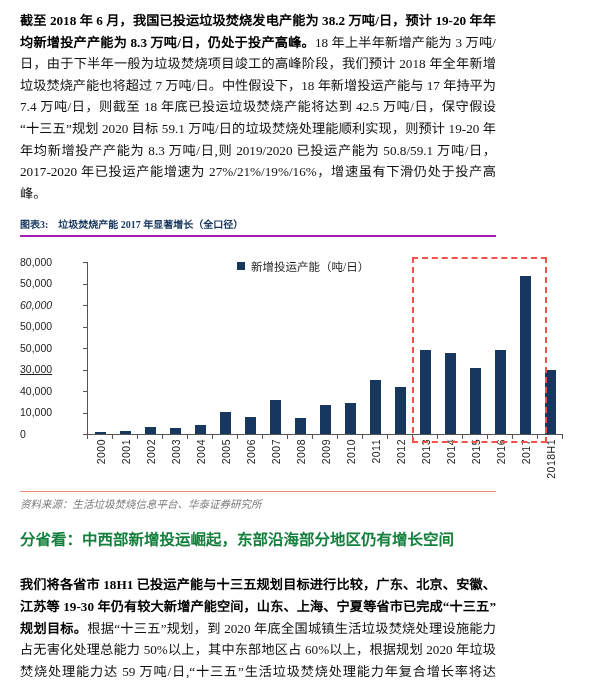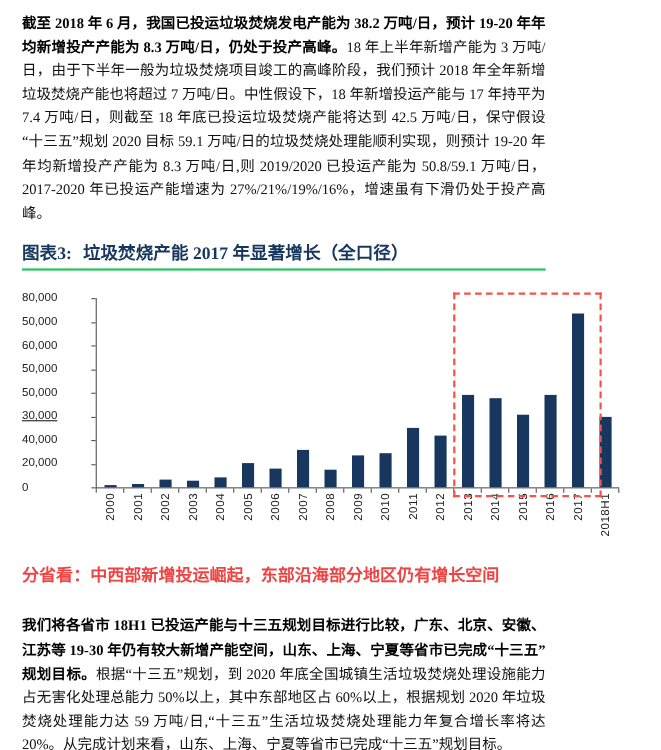--- a/index.html
+++ b/index.html
@@ -5,22 +5,22 @@
   html,body{margin:0;padding:0;background:#ffffff;}
   body{width:601px;height:682px;overflow:hidden;
        font-family:"Liberation Serif","DejaVu Serif",serif;color:#000;}
   .page{padding:10px 20px 0 20px;box-sizing:border-box;width:516px;}
 
   
   .para{margin:0;font-size:13.2px;line-height:21.6px;text-align:justify;color:#111;}
   .para .lead{font-weight:bold;color:#000;}
 
   
-  .fig-header{margin-top:12px;padding-bottom:4px;border-bottom:2px solid #22c55e;
-              font-size:16px;font-weight:bold;color:#17375e;}
+  .fig-header{margin-top:12px;padding-bottom:4px;border-bottom:2px solid #a21caf;
+              font-size:10px;font-weight:bold;color:#17375e;}
   .fig-header .fig-label{margin-right:10px;}
 
   
   .chart{position:relative;height:235px;margin-top:13px;
          font-family:"Liberation Sans","DejaVu Sans",sans-serif;}
   .plot{position:absolute;left:67px;top:12px;width:475px;height:172px;
         border-left:1px solid #545454;border-bottom:1px solid #545454;
         display:flex;align-items:flex-end;}
   .slot{position:relative;width:25px;height:100%;display:flex;
         align-items:flex-end;justify-content:center;}
@@ -38,52 +38,56 @@
   .legend-swatch{width:8px;height:8px;background:#17375e;margin-right:6px;flex:none;}
   .legend-label{font-size:11.5px;color:#1a1a1a;}
   .highlight-box{position:absolute;left:392px;top:7px;width:135px;height:186px;
                  border:2px dashed #f8514a;box-sizing:border-box;}
 
   
   .source{margin-top:6px;border-top:1px solid #ee8a78;padding-top:4px;
           font-size:10.5px;color:#7a7a7a;font-style:italic;}
 
   
-  .red-heading{margin:16px 0 0 0;font-size:15.5px;font-weight:bold;color:#ef4444;}
+  .red-heading{margin:16px 0 0 0;font-size:15.5px;font-weight:bold;color:#15803d;}
 
   .para2{margin-top:25px;}
 </style>
 </head>
 <body>
 
 <div class="page">
 
   <p class="para"><span class="lead">截至 2018 年 6 月，我国已投运垃圾焚烧发电产能为 38.2 万吨/日，预计 19-20 年年均新增投产产能为 8.3 万吨/日，仍处于投产高峰。</span><span>18 年上半年新增产能为 3 万吨/日，由于下半年一般为垃圾焚烧项目竣工的高峰阶段，我们预计 2018 年全年新增垃圾焚烧产能也将超过 7 万吨/日。中性假设下，18 年新增投运产能与 17 年持平为 7.4 万吨/日，则截至 18 年底已投运垃圾焚烧产能将达到 42.5 万吨/日，保守假设“十三五”规划 2020 目标 59.1 万吨/日的垃圾焚烧处理能顺利实现，则预计 19-20 年年均新增投产产能为 8.3 万吨/日,则 2019/2020 已投运产能为 50.8/59.1 万吨/日， 2017-2020 年已投运产能增速为 27%/21%/19%/16%，增速虽有下滑仍处于投产高峰。</span></p>
 
   <div class="fig-header">
     <span class="fig-label">图表3:</span><span class="fig-title">垃圾焚烧产能 2017 年显著增长（全口径）</span>
   </div>
 
   <div class="chart">
+    <div class="legend">
+      <span class="legend-swatch"></span>
+      <span class="legend-label">新增投运产能（吨/日）</span>
+    </div>
     <div id="y-axis-layer">
         <div class="y-label" style="top: 5.5px;">80,000</div>
         <div class="y-tick" style="top: 12px;"></div>
         <div class="y-label" style="top: 27px;">50,000</div>
         <div class="y-tick" style="top: 33.5px;"></div>
-        <div class="y-label" style="top: 48.5px;">60,000</div>
+        <div class="y-label" style="top: 48.5px; font-style: italic;">60,000</div>
         <div class="y-tick" style="top: 55px;"></div>
         <div class="y-label" style="top: 70px;">50,000</div>
         <div class="y-tick" style="top: 76.5px;"></div>
         <div class="y-label" style="top: 91.5px;">50,000</div>
         <div class="y-tick" style="top: 98px;"></div>
         <div class="y-label" style="top: 113px; text-decoration: underline;">30,000</div>
         <div class="y-tick" style="top: 119.5px;"></div>
         <div class="y-label" style="top: 134.5px;">40,000</div>
         <div class="y-tick" style="top: 141px;"></div>
-        <div class="y-label" style="top: 156px;">20,000</div>
+        <div class="y-label" style="top: 156px;">10,000</div>
         <div class="y-tick" style="top: 162.5px;"></div>
         <div class="y-label" style="top: 177.5px;">0</div>
         <div class="y-tick" style="top: 184px;"></div>
       </div>
     <div class="plot" id="plot">
         <div class="slot">
           <div class="bar" style="height: 2px;"></div>
           <div class="x-label">2000</div>
         </div>
         <div class="slot">
@@ -177,18 +181,21 @@
         <div class="x-tick" style="left: 417px;"></div>
         <div class="x-tick" style="left: 442px;"></div>
         <div class="x-tick" style="left: 467px;"></div>
         <div class="x-tick" style="left: 492px;"></div>
         <div class="x-tick" style="left: 517px;"></div>
         <div class="x-tick" style="left: 542px;"></div>
       </div>
     <div class="highlight-box"></div>
   </div>
 
+  <div class="source">
+    <span>资料来源：生活垃圾焚烧信息平台、华泰证券研究所</span>
+  </div>
 
   <h2 class="red-heading">分省看：中西部新增投运崛起，东部沿海部分地区仍有增长空间</h2>
 
   <p class="para para2"><span class="lead">我们将各省市 18H1 已投运产能与十三五规划目标进行比较，广东、北京、安徽、江苏等 19-30 年仍有较大新增产能空间，山东、上海、宁夏等省市已完成“十三五”规划目标。</span><span>根据“十三五”规划，到 2020 年底全国城镇生活垃圾焚烧处理设施能力占无害化处理总能力 50%以上，其中东部地区占 60%以上，根据规划 2020 年垃圾焚烧处理能力达 59 万吨/日,“十三五”生活垃圾焚烧处理能力年复合增长率将达 20%。从完成计划来看，山东、上海、宁夏等省市已完成“十三五”规划目标。</span></p>
 
 </div>
 
 </body></html>

